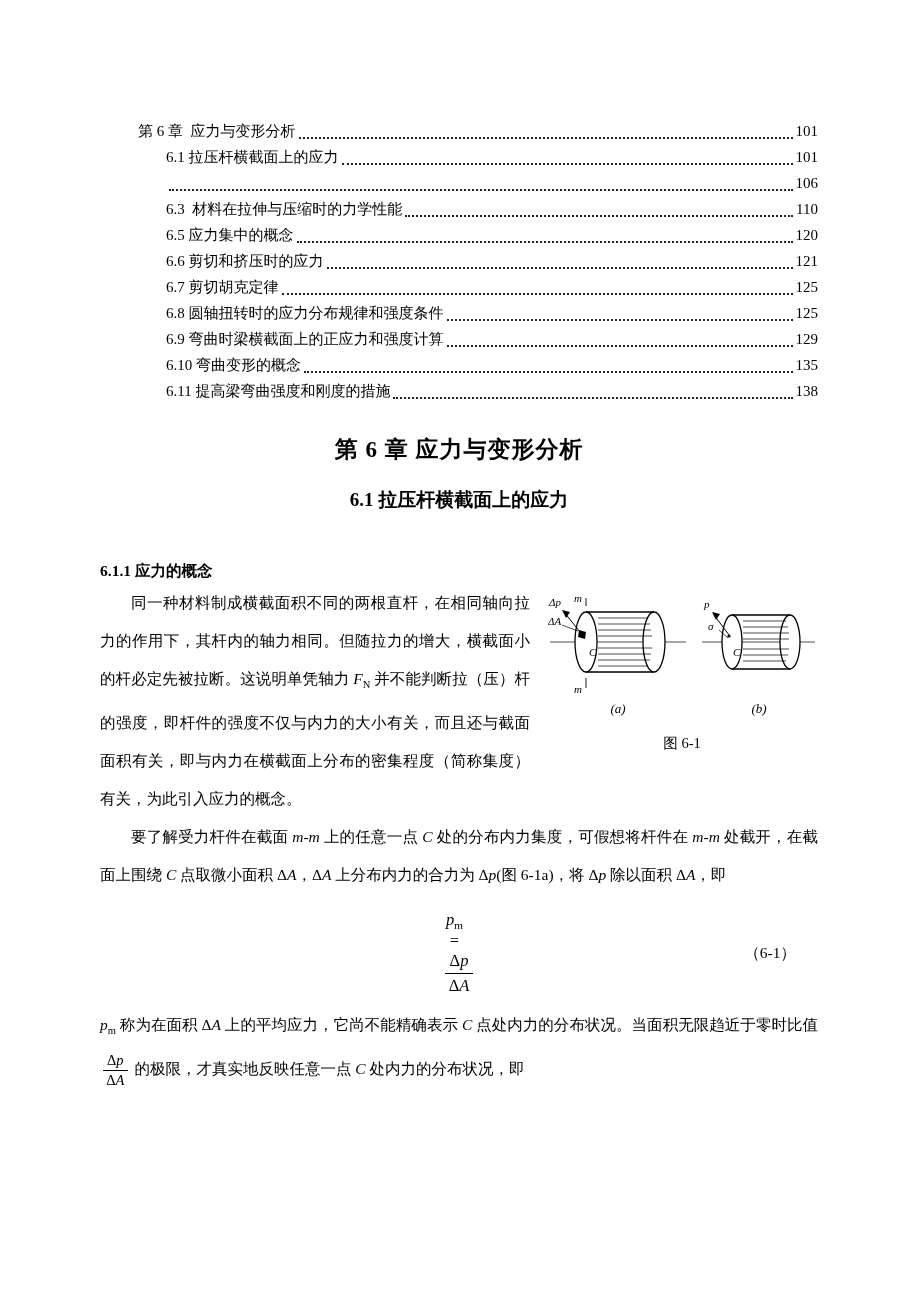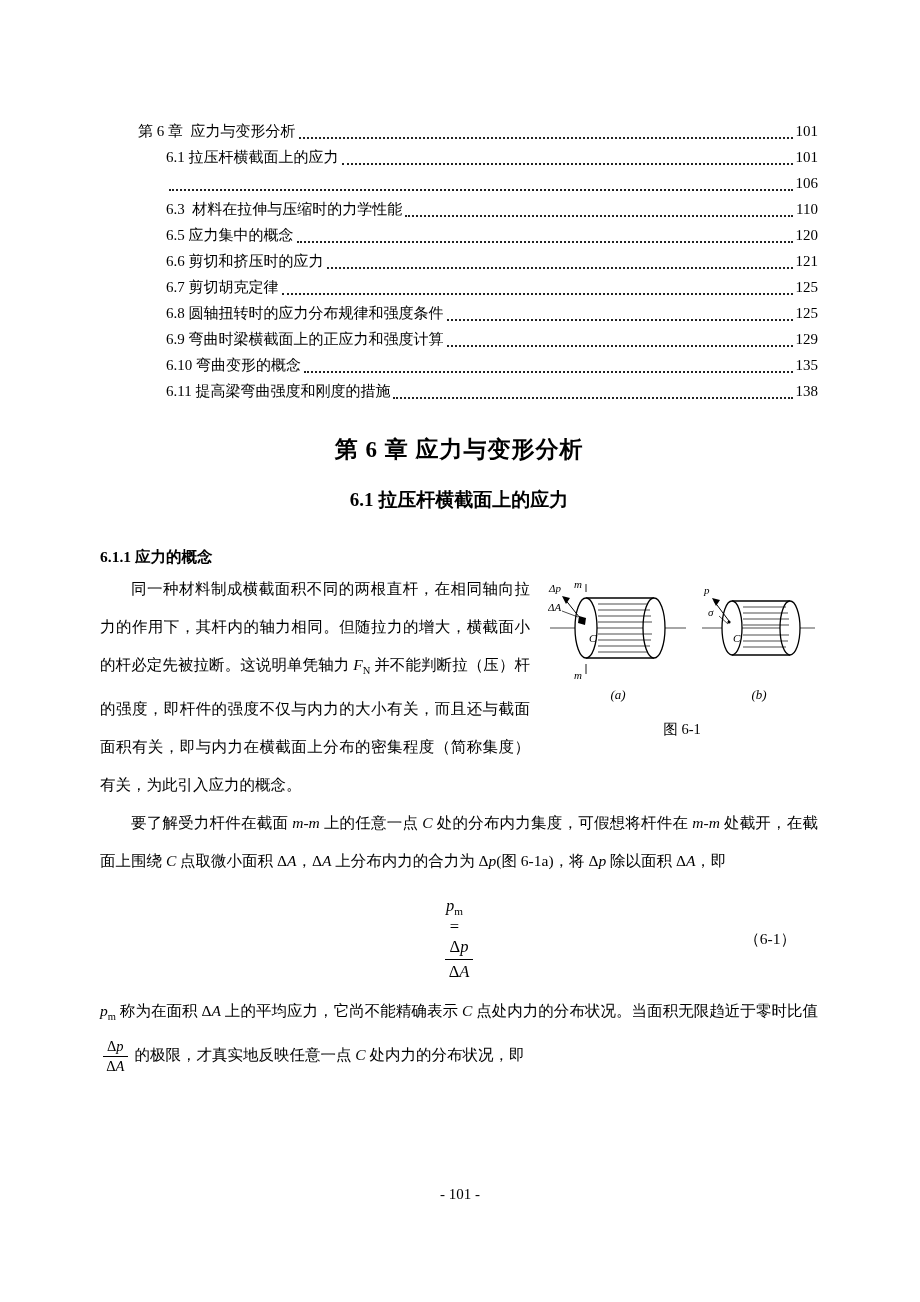--- a/index.html
+++ b/index.html
@@ -34,21 +34,21 @@
   }
   .intro {
     margin-top: 24px; font-size: 15.5px; line-height: 38px;
     text-align: justify; text-indent: 2em;
   }
   .section-title {
     margin-top: 22px; text-align: center;
     font-size: 19px; font-weight: bold;
   }
   .subsection-title {
-    margin-top: 34px; font-size: 15.5px; font-weight: bold;
+    margin-top: 48px; font-size: 15.5px; font-weight: bold;
   }
 
   
   .para { font-size: 15.5px; line-height: 38px; text-align: justify; }
   .para.indent { text-indent: 2em; }
   .para-block { margin-top: 2px; }
 
   
   .figure { float: right; width: 272px; margin: 8px 0 6px 16px; }
   .fig-row { display: flex; justify-content: space-between; align-items: flex-end; padding: 0 2px; }
@@ -229,15 +229,14 @@
       <span class="frac-num"><span>Δ</span><span style="font-style: italic;">p</span></span>
       <span class="frac-den"><span>Δ</span><span style="font-style: italic;">A</span></span>
     </span>
     <span class="eq-number">（6-1）</span>
   </div>
 
   <p class="para">
     <span><span style="font-style: italic;">p</span><sub>m</sub><span> 称为在面积 Δ</span><span style="font-style: italic;">A</span><span> 上的平均应力，它尚不能精确表示 </span><span style="font-style: italic;">C</span><span> 点处内力的分布状况。当面积无限趋近于零时比值 </span></span><span class="inline-frac"><span class="frac-num"><span>Δ</span><span style="font-style: italic;">p</span></span><span class="frac-den"><span>Δ</span><span style="font-style: italic;">A</span></span></span><span><span> 的极限，才真实地反映任意一点 </span><span style="font-style: italic;">C</span><span> 处内力的分布状况，即</span></span>
   </p>
 
-  <div class="page-footer">- 101 -</div>
 
 </div>
 
 </body></html>

